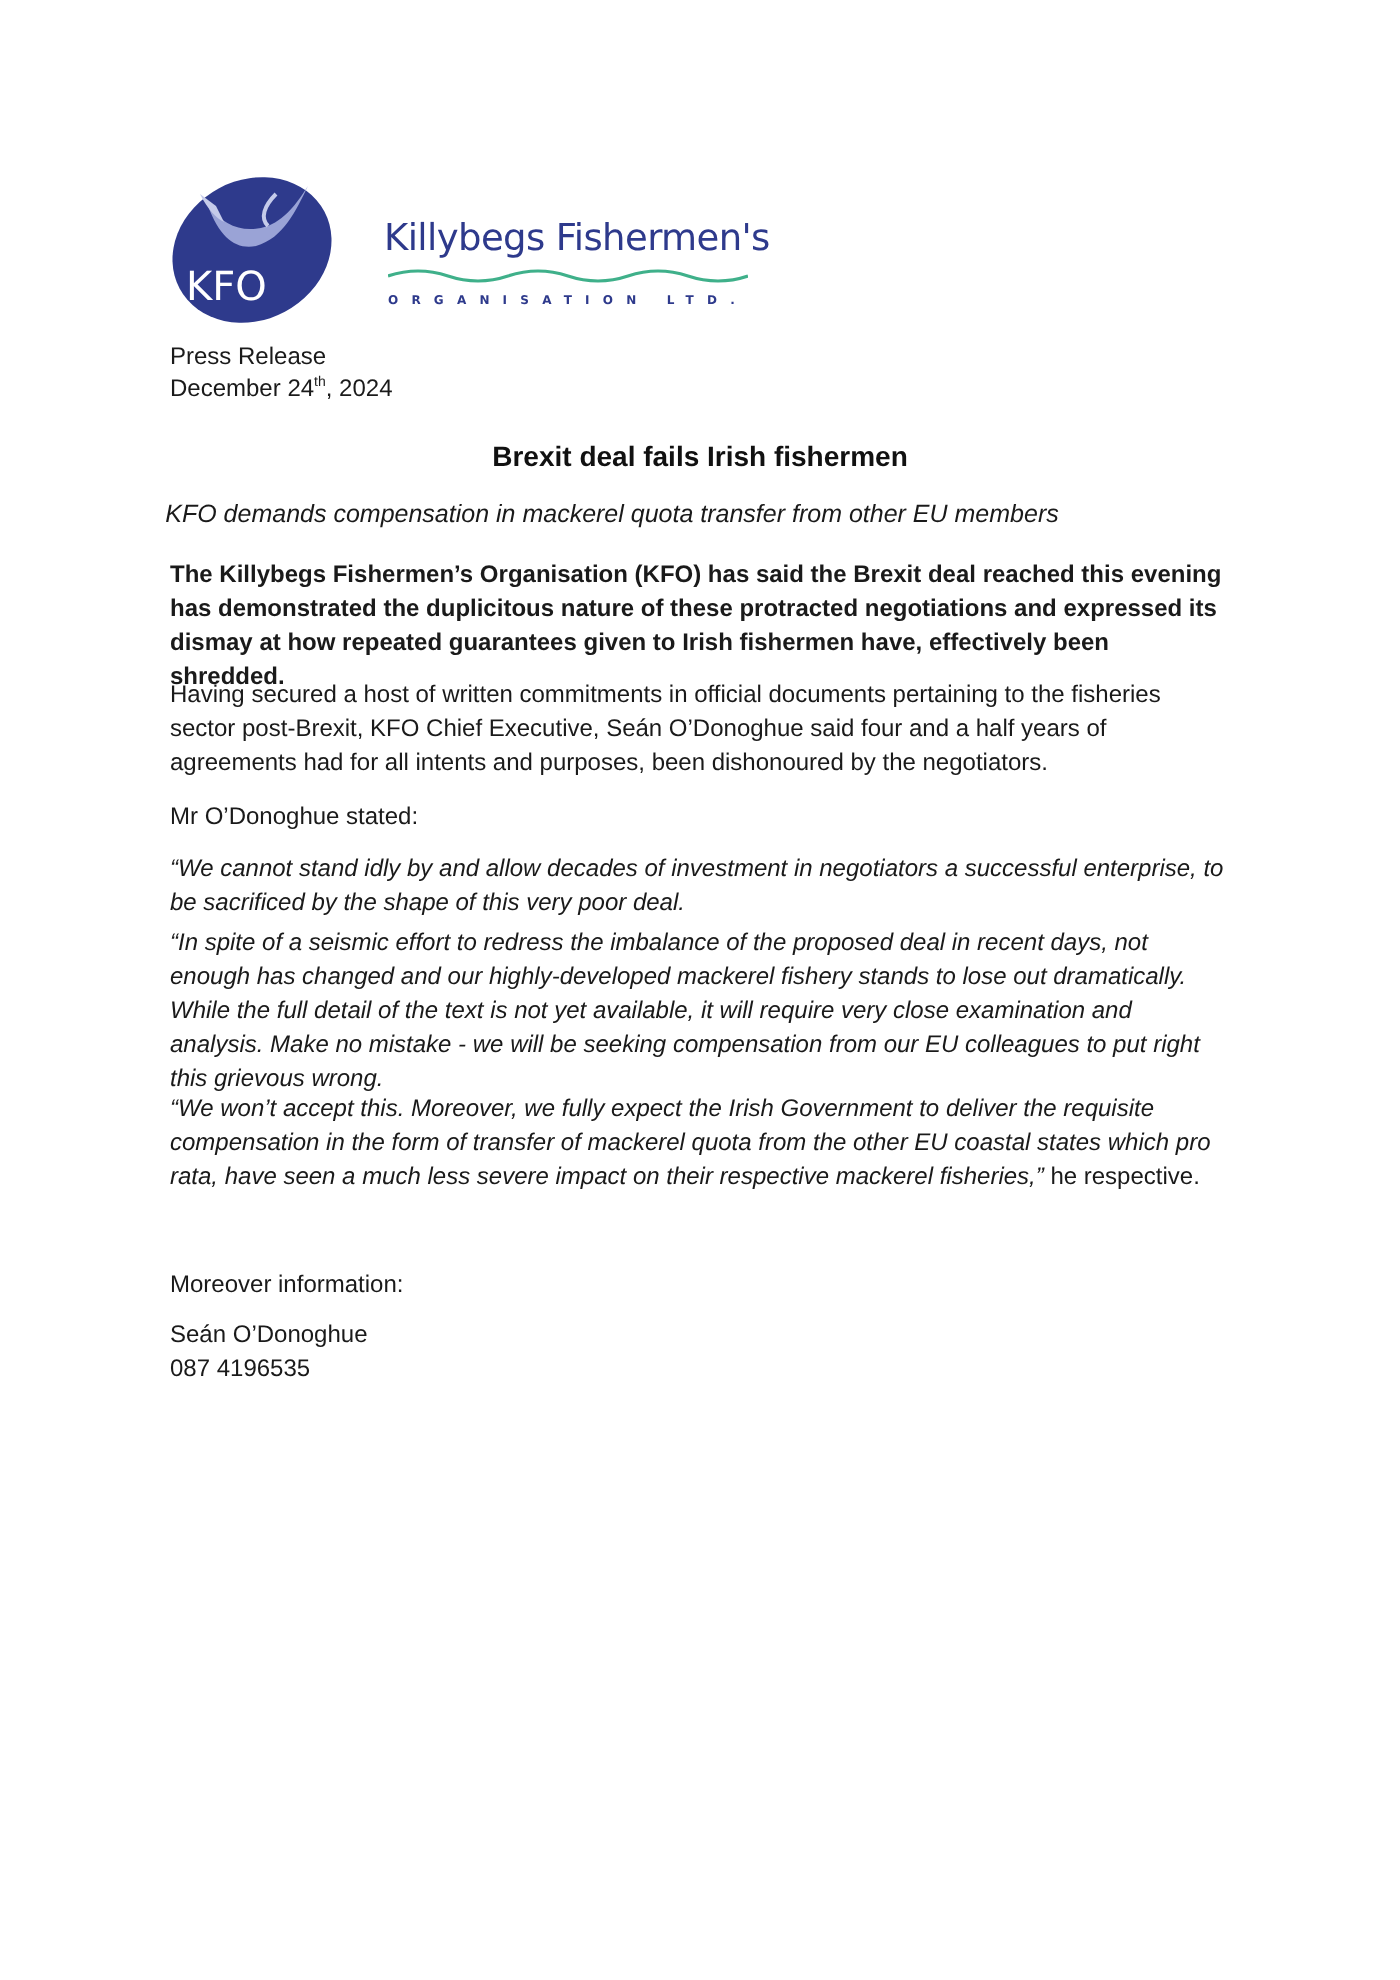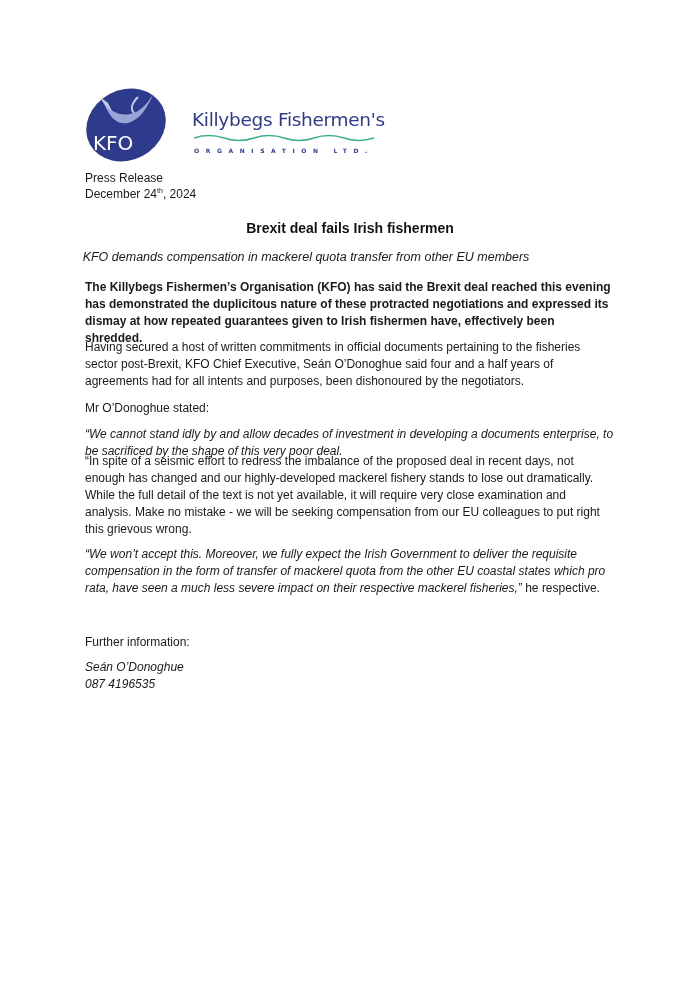--- a/index.html
+++ b/index.html
@@ -91,27 +91,27 @@
       top: 250px;
       text-align: center;
       font-style: italic;
       font-size: 12.5px;
       color: #1a1a1a;
     }
     .p1 { top: 279px; font-weight: bold; }
     .p2 { top: 339px; }
     .p3 { top: 400px; }
     .p4 { top: 426px; font-style: italic; }
-    .p5 { top: 453px; }
+    .p5 { top: 463px; font-style: italic; }
     .p6 { top: 546px; }
     .p6 .it { font-style: italic; }
     .p7 { top: 608px; }
     .p8 { top: 634px; }
     .p9 { top: 659px; }
-    .p9 div { line-height: 17px; font-style: italic; }
+    .p9 div { line-height: 17px; }
   </style>
 </head>
 <body>
 
 <div class="page">
 
   <div class="logo">
     <svg class="logo-emblem" viewBox="0 0 88 80" xmlns="http://www.w3.org/2000/svg">
       <ellipse cx="44" cy="42" rx="41" ry="35" transform="rotate(-28 44 42)" fill="#2e3a8c"></ellipse>
       <path d="M22 20 C30 30, 40 34, 52 30 C62 26, 68 16, 72 10 C66 22, 60 36, 46 40 C36 42, 28 36, 22 20 Z" fill="#9aa3d6"></path>
@@ -132,22 +132,22 @@
     <div>Press Release</div>
     <div><span>December 24</span><sup>th</sup><span>, 2024</span></div>
   </div>
 
   <div class="headline">Brexit deal fails Irish fishermen</div>
   <div class="subhead">KFO demands compensation in mackerel quota transfer from other EU members</div>
 
   <div class="text p1">The Killybegs Fishermen’s Organisation (KFO) has said the Brexit deal reached this evening has demonstrated the duplicitous nature of these protracted negotiations and expressed its dismay at how repeated guarantees given to Irish fishermen have, effectively been shredded.</div>
   <div class="text p2">Having secured a host of written commitments in official documents pertaining to the fisheries sector post-Brexit, KFO Chief Executive, Seán O’Donoghue said four and a half years of agreements had for all intents and purposes, been dishonoured by the negotiators.</div>
   <div class="text p3">Mr O’Donoghue stated:</div>
-  <div class="text p4">“We cannot stand idly by and allow decades of investment in developing a documents enterprise, to be sacrificed by the shape of this very poor deal.</div>
+  <div class="text p4">“We cannot stand idly by and allow decades of investment in negotiators a successful enterprise, to be sacrificed by the shape of this very poor deal.</div>
   <div class="text p5">“In spite of a seismic effort to redress the imbalance of the proposed deal in recent days, not enough has changed and our highly-developed mackerel fishery stands to lose out dramatically. While the full detail of the text is not yet available, it will require very close examination and analysis. Make no mistake - we will be seeking compensation from our EU colleagues to put right this grievous wrong.</div>
   <div class="text p6"><span class="it">“We won’t accept this. Moreover, we fully expect the Irish Government to deliver the requisite compensation in the form of transfer of mackerel quota from the other EU coastal states which pro rata, have seen a much less severe impact on their respective mackerel fisheries,”</span><span> he respective.</span></div>
-  <div class="text p8">Further information:</div>
+  <div class="text p8">Moreover information:</div>
   <div class="text p9">
     <div>Seán O’Donoghue</div>
     <div>087 4196535</div>
   </div>
 
 </div>
 
 </body></html>

